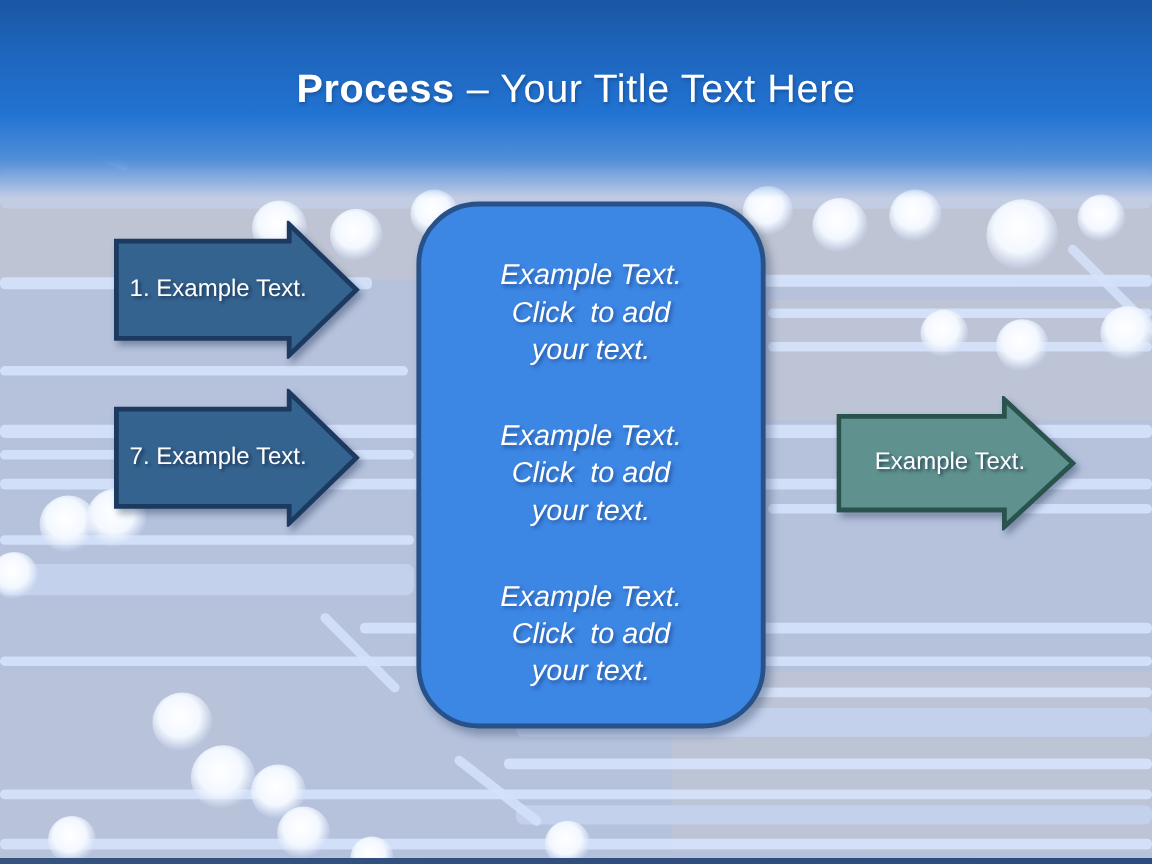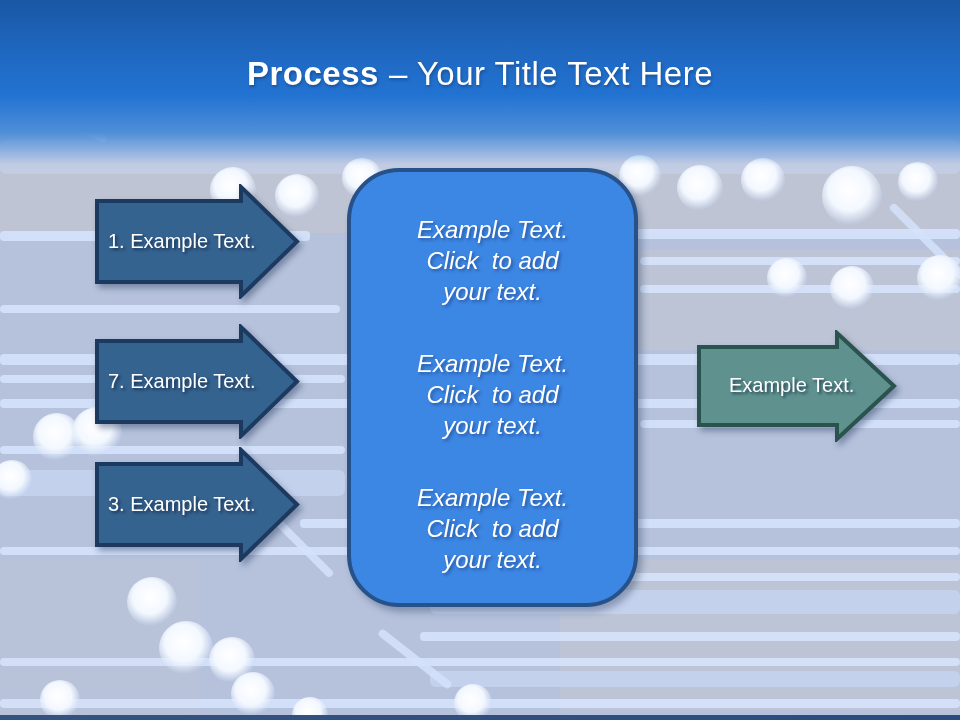--- a/index.html
+++ b/index.html
@@ -128,26 +128,20 @@
     <div class="arrow-label">1. Example Text.</div>
   </div>
 
   <div class="step-arrow" style="left:95px;top:324px;">
     <svg width="205" height="115" viewBox="0 0 205 115">
       <polygon points="2,17 146,17 146,3 202,57.5 146,112 146,98 2,98" fill="#35638f" stroke="#1c3a5f" stroke-width="4" stroke-linejoin="miter"></polygon>
     </svg>
     <div class="arrow-label">7. Example Text.</div>
   </div>
 
-  <div class="step-arrow" style="left:95px;top:447px;">
-    <svg width="205" height="115" viewBox="0 0 205 115">
-      <polygon points="2,17 146,17 146,3 202,57.5 146,112 146,98 2,98" fill="#35638f" stroke="#1c3a5f" stroke-width="4" stroke-linejoin="miter"></polygon>
-    </svg>
-    <div class="arrow-label">3. Example Text.</div>
-  </div>
 
   <div id="content-box">
     <div class="box-text">
       <p class="box-item">
         <span class="box-line">Example Text.</span><br>
         <span class="box-line">Click  to add</span><br>
         <span class="box-line">your text.</span>
       </p>
       <p class="box-item">
         <span class="box-line">Example Text.</span><br>

